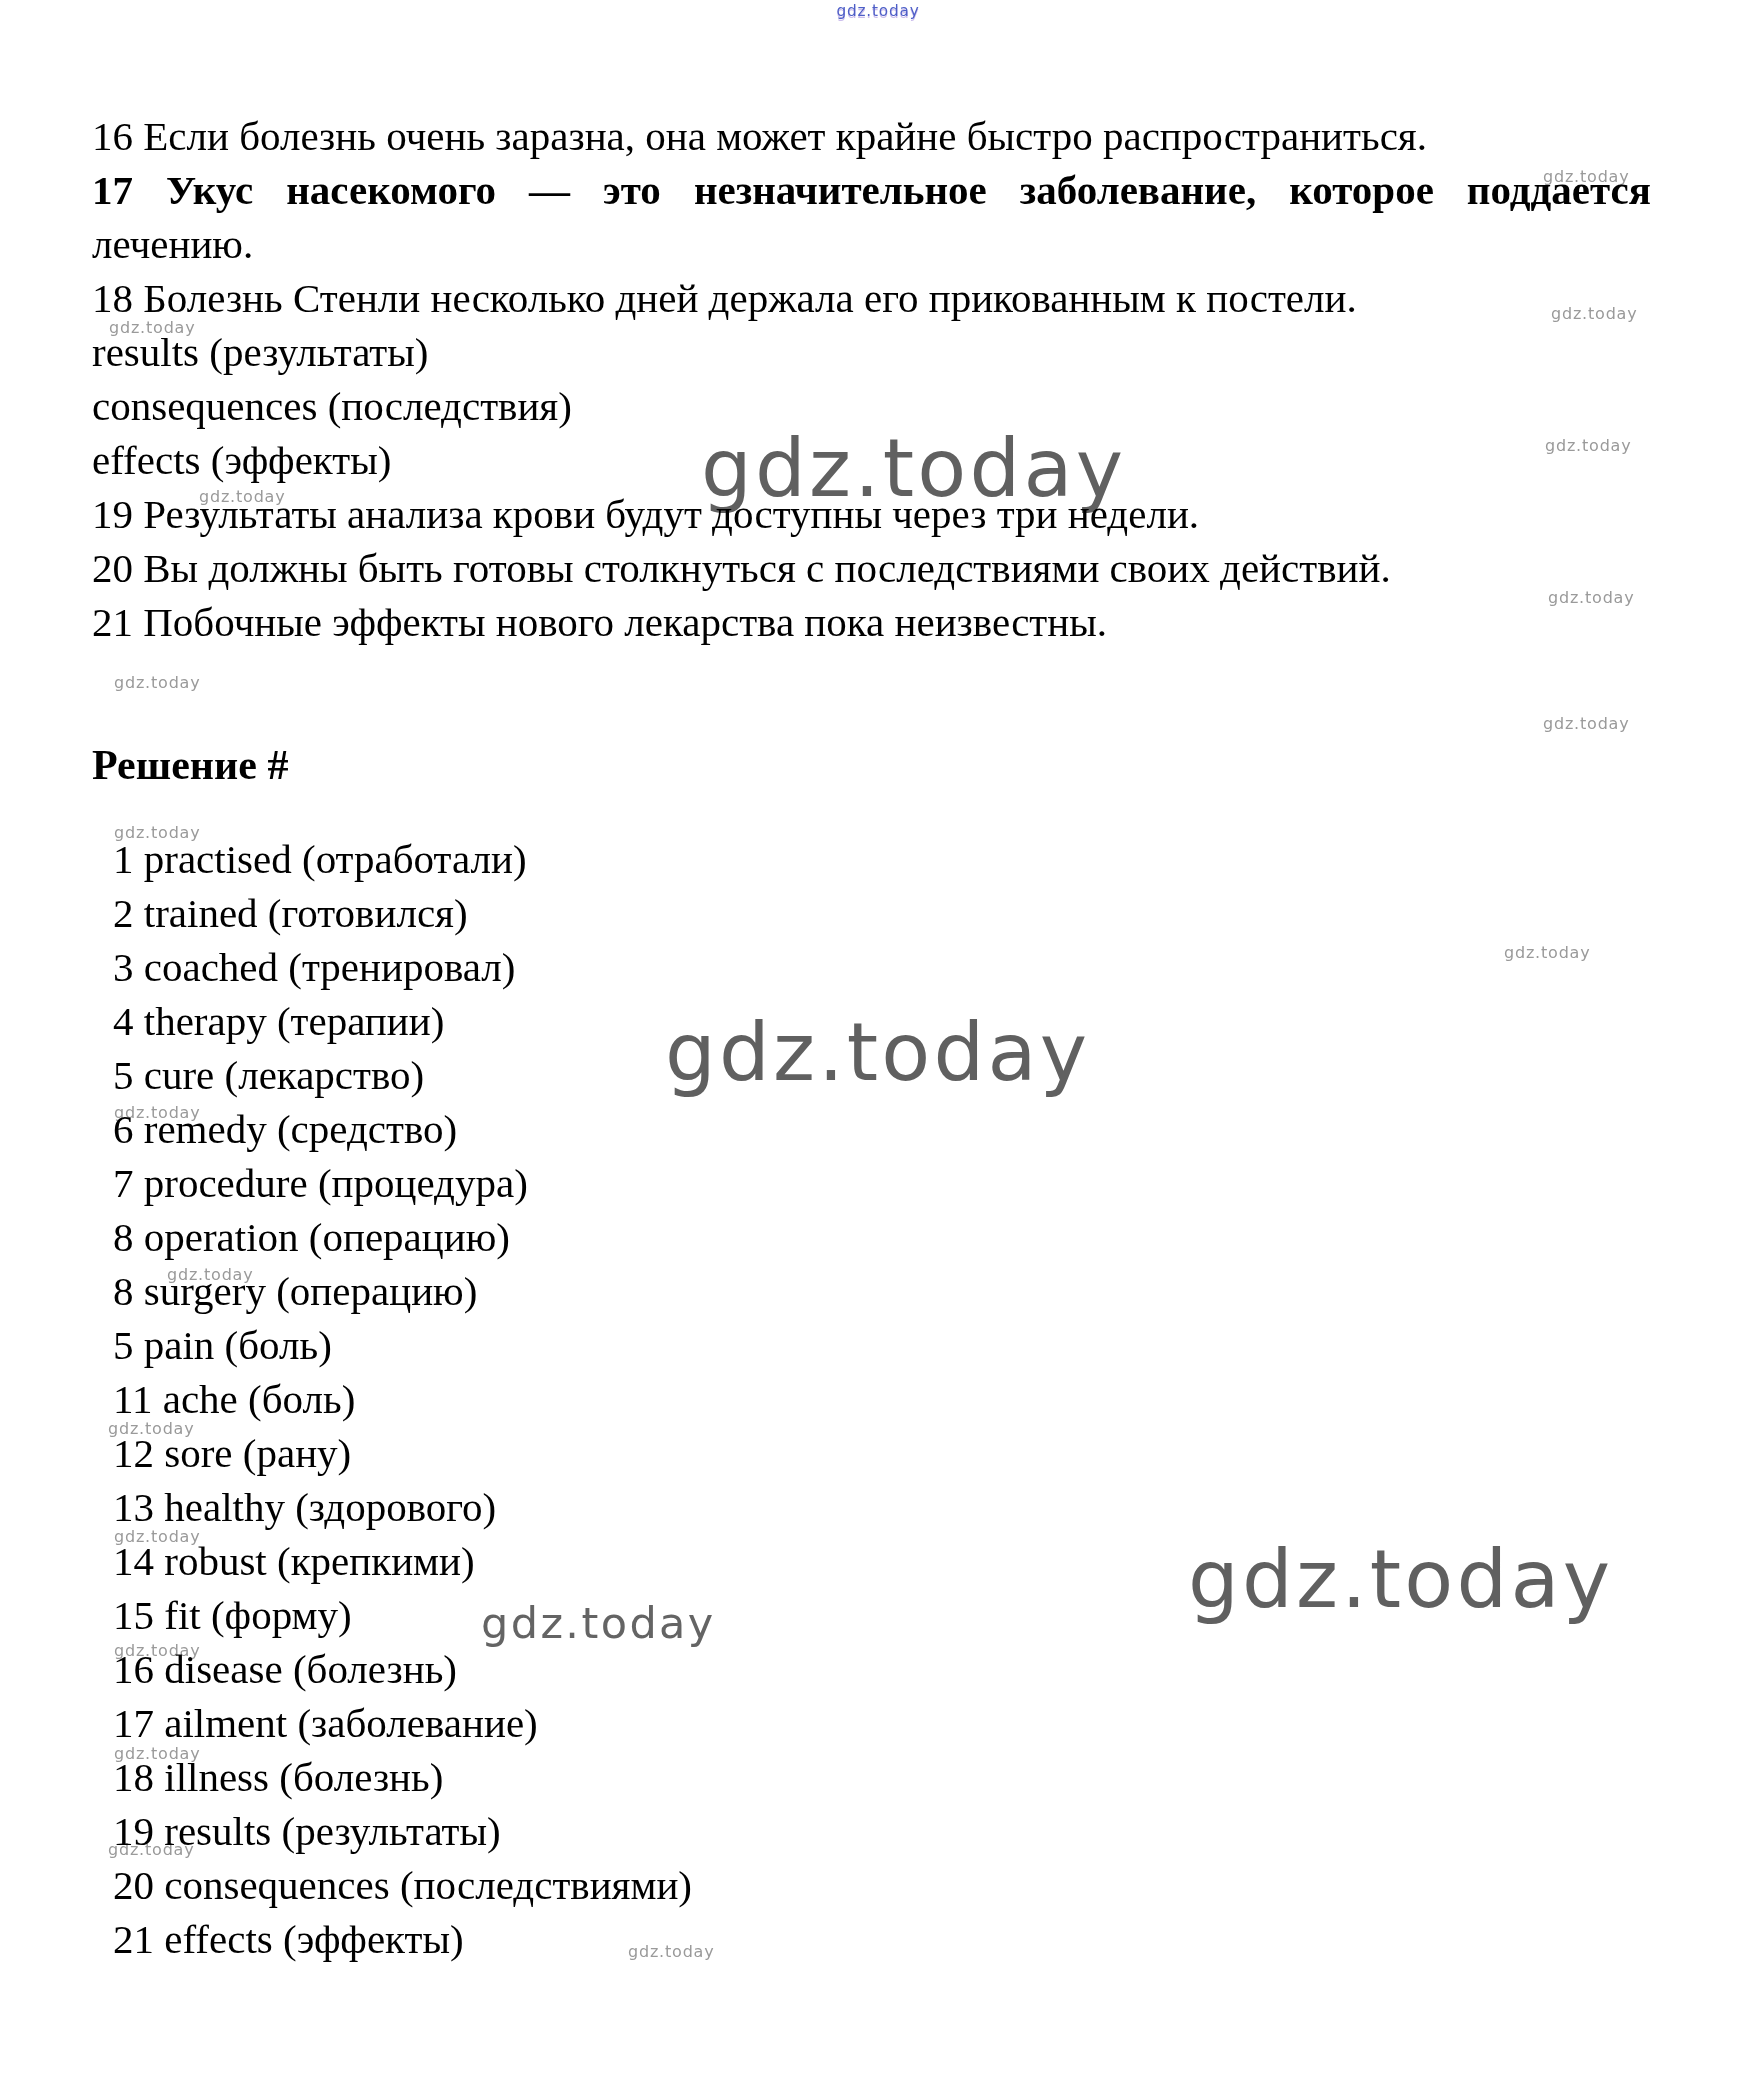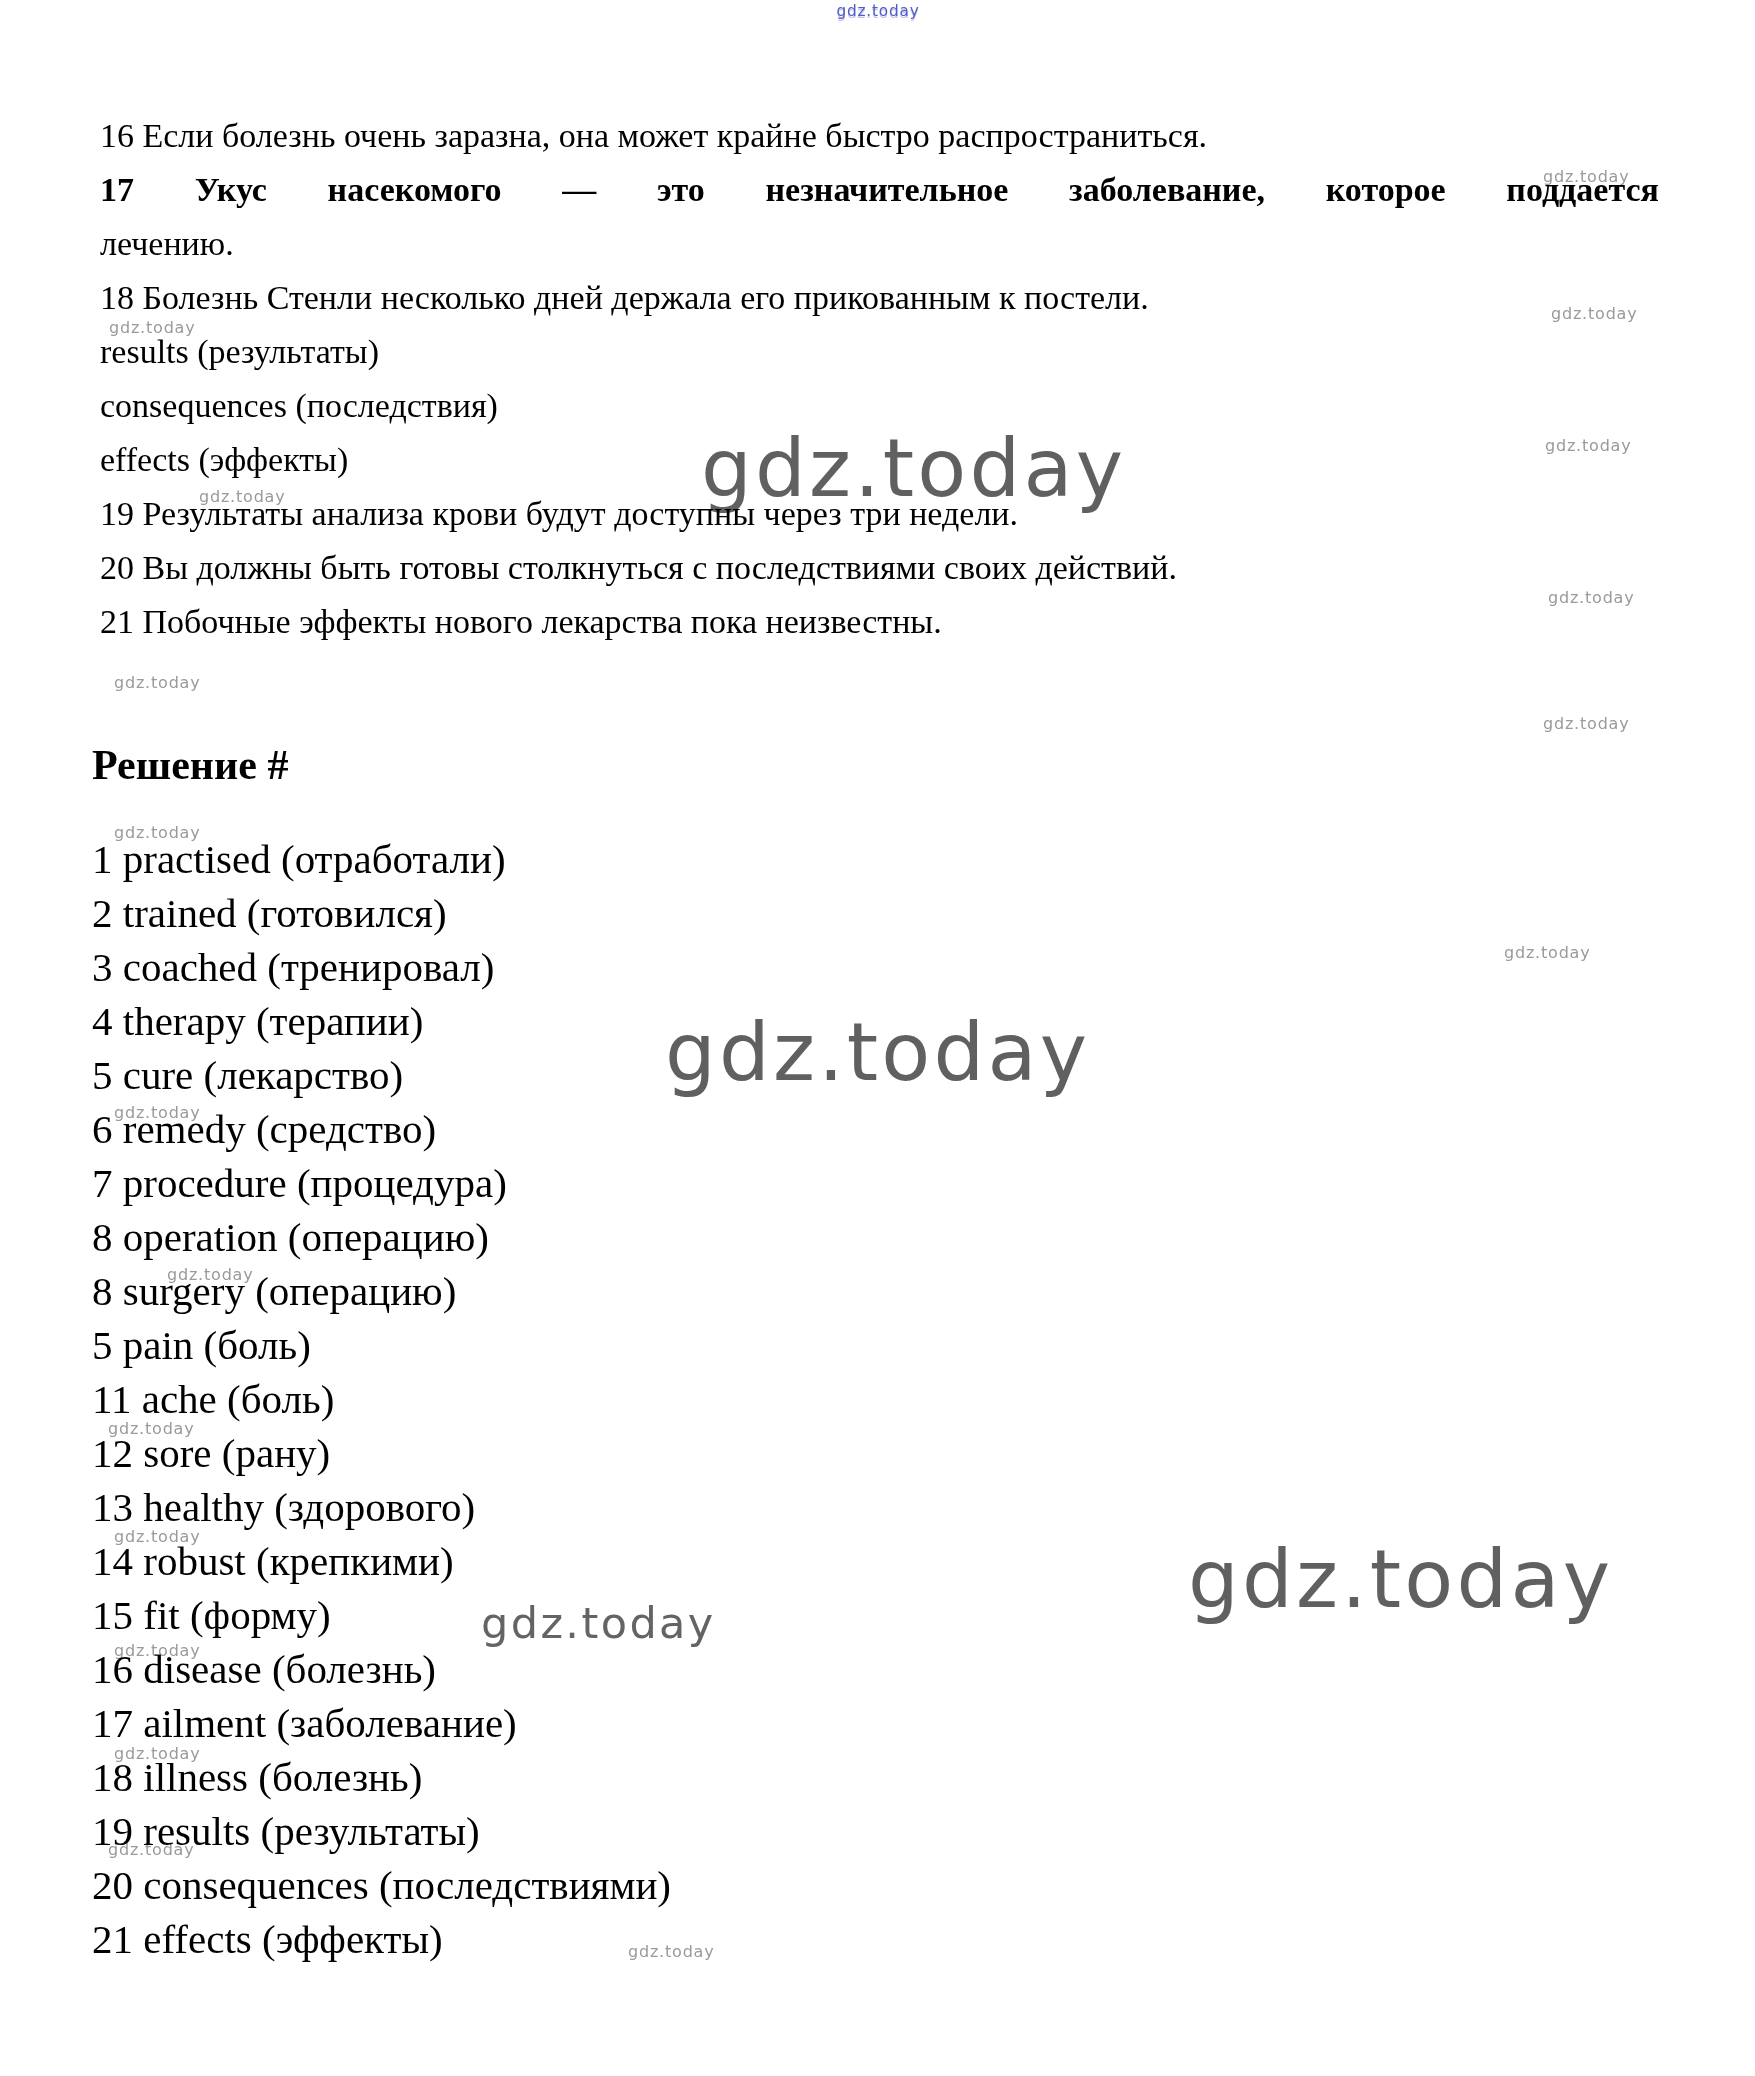--- a/index.html
+++ b/index.html
@@ -6,36 +6,36 @@
   body {
     width:1756px; height:2077px;
     background:#ffffff;
     position:relative; overflow:hidden;
     font-family:"Liberation Serif", serif;
     color:#000000;
   }
 
   
   .translations {
-    position:absolute; left:100px; top:109px; width:1559px;
-    font-size:34px; line-height:54px; z-index:2;
+    position:absolute; left:92px; top:109px; width:1559px;
+    font-size:41px; line-height:54px; z-index:2;
   }
   .t-line { white-space:nowrap; }
   .t-line.justified { white-space:normal; text-align:justify; text-align-last:justify;font-weight:bold; }
 
   .solution-heading {
     position:absolute; left:92px; top:741px;
     font-size:42px; font-weight:bold; z-index:2;text-align:right;
   }
 
   .solution-list {
     position:absolute; left:92px; top:832px;
     font-size:41px; line-height:54px; z-index:2;
   }
-  .s-item { white-space:nowrap; }
+  .s-item { white-space:nowrap;margin-left:21px; }
 
   
   .wm {
     position:absolute; pointer-events:none; white-space:nowrap;
     font-family:"DejaVu Sans", sans-serif; font-weight:400; z-index:1;
   }
   .wm-top {
     top:1.6px; left:50%; transform:translateX(-50%);
     font-size:15.3px; color:#4d5ec7; letter-spacing:0.8px;
     text-shadow:0 1.6px 0 rgba(110,70,200,0.35);

